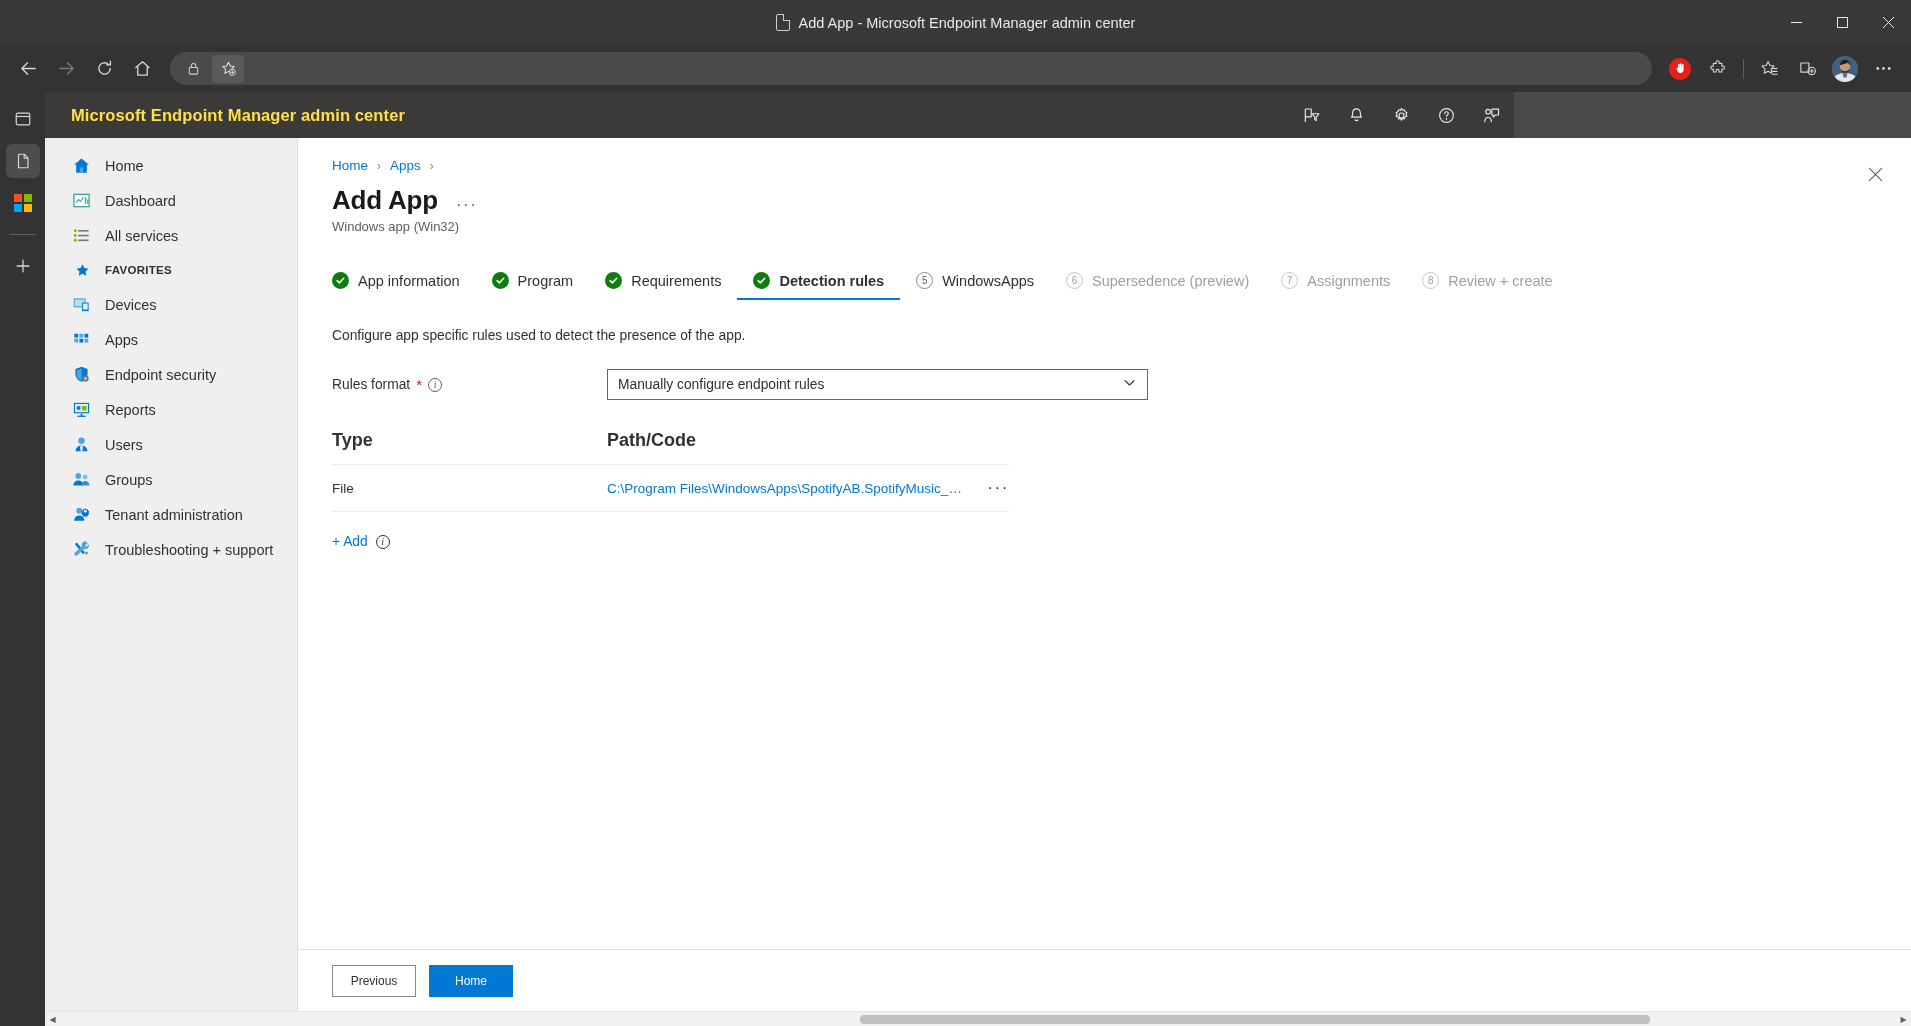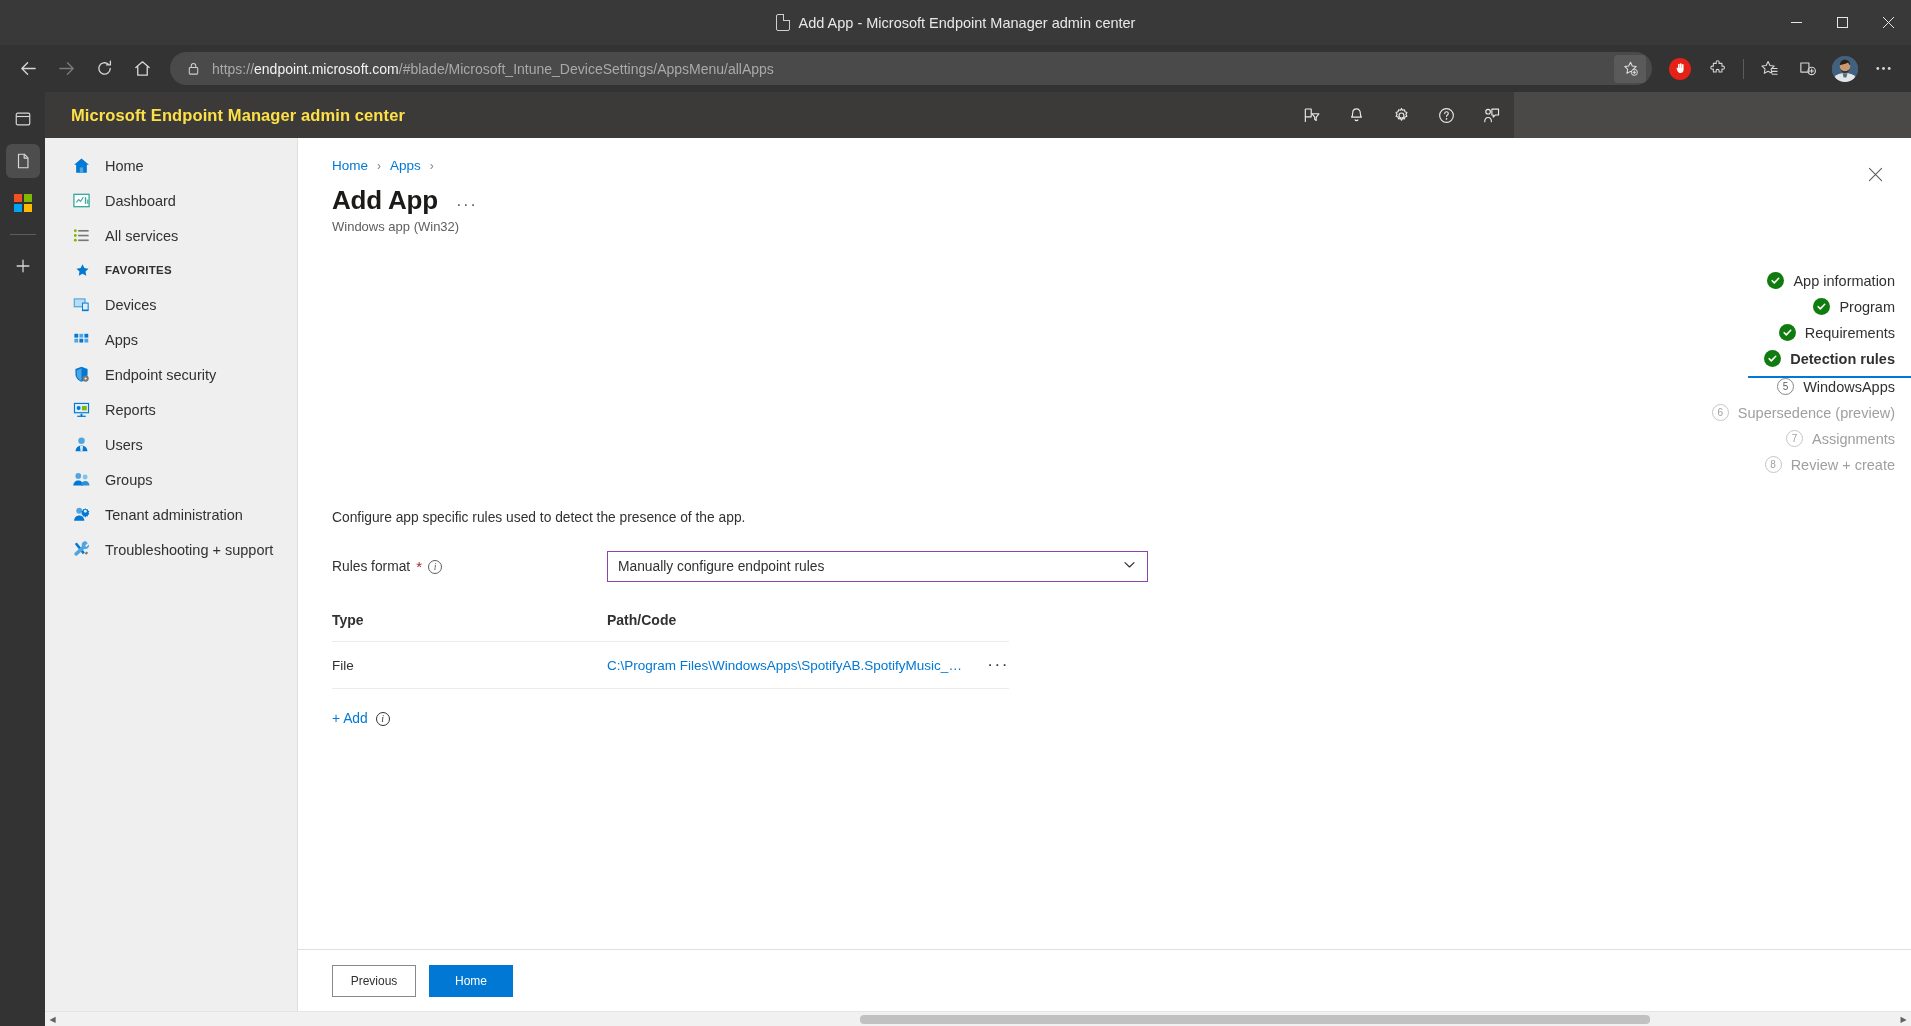--- a/index.html
+++ b/index.html
@@ -67,21 +67,21 @@
   .blade-scroll { flex: 1; padding: 20px 0 0 34px; min-height: 0; }
   .crumbs { display: flex; align-items: center; gap: 9px; font-size: 13.5px; margin-bottom: 12px; }
   .crumb { color: #0078d4; }
   .crumb-sep { color: #888; font-size: 12px; }
   .blade-title-row { display: flex; align-items: center; gap: 18px; }
   .blade-title { font-size: 26px; font-weight: 600; color: #1b1a19; letter-spacing: -.2px; }
   .blade-dots { color: #605e5c; font-size: 17px; letter-spacing: 1.5px; margin-top: 8px; }
   .blade-sub { font-size: 13px; color: #605e5c; margin-top: 3px; }
   .blade-close { position: absolute; right: 28px; top: 27px; color: #605e5c; font-size: 19px; }
 
-  .steps { display: flex; align-items: flex-end; gap: 0; margin-top: 38px; flex-direction: column; }
+  .steps { display: flex; align-items: flex-start; gap: 0; margin-top: 38px; }
   .step { display: flex; align-items: center; gap: 9px; padding: 0 16px 9px 16px; font-size: 14.5px; color: #323130; white-space: nowrap; }
   .step:first-child { padding-left: 0; }
   .step.active { font-weight: 600; border-bottom: 2.5px solid #0078d4; }
   .step.disabled { color: #a19f9d; }
   .chk { width: 17px; height: 17px; border-radius: 50%; background: #107c10; display: flex; align-items: center; justify-content: center; flex: 0 0 17px; }
   .chk svg { display:block; }
   .num { width: 17px; height: 17px; border-radius: 50%; border: 1.2px solid #8a8886; display: flex; align-items: center; justify-content: center; font-size: 10px; color: #605e5c; flex: 0 0 17px; font-weight: 400; }
   .num.dim { border-color: #c8c6c4; color: #a19f9d; }
 
   .desc { font-size: 13.8px; color: #323130; margin-top: 28px; }
@@ -89,21 +89,21 @@
   .field-row { display: flex; align-items: center; margin-top: 26px; }
   .field-label { width: 275px; font-size: 13.8px; color: #323130; display: flex; align-items: center; gap: 6px; flex: 0 0 275px; }
   .req { color: #a4262c; font-size: 15px; line-height: 1; }
   .info-i { width: 14px; height: 14px; border: 1px solid #605e5c; border-radius: 50%; display: inline-flex; align-items: center; justify-content: center; font-size: 10px; color: #605e5c; font-style: italic; font-family: "Liberation Serif", serif; }
   .info-i.blue { border-color: #323130; color: #323130; }
   .select-box { width: 541px; height: 31px; border: 1px solid #8e44ad; display: flex; align-items: center; padding: 0 10px; justify-content: space-between; background: #fff; }
   .select-val { font-size: 13.8px; color: #323130; }
   .sel-chev { color: #323130; }
 
   .tbl { margin-top: 30px; width: 677px; }
-  .tbl-head { display: flex; font-size: 14px; font-weight: 600; color: #323130; padding-bottom: 13px; border-bottom: 1px solid #edebe9; }
+  .tbl-head { display: flex; font-size: 18px; font-weight: 600; color: #323130; padding-bottom: 13px; border-bottom: 1px solid #edebe9; }
   .tbl-row { display: flex; align-items: center; font-size: 13.5px; color: #323130; height: 47px; border-bottom: 1px solid #edebe9; }
   .col-type { width: 275px; flex: 0 0 275px; }
   .col-path { flex: 1; color: #0078d4; white-space: nowrap; overflow: hidden; text-overflow: ellipsis; padding-right: 8px; }
   .row-dots { color: #323130; font-size: 17px; letter-spacing: 1.6px; width: 34px; text-align: right; flex: 0 0 34px; }
 
   .add-row { display: flex; align-items: center; gap: 8px; margin-top: 22px; }
   .add-link { color: #0078d4; font-size: 13.8px; }
 
   .blade-footer { height: 62px; border-top: 1px solid #e1dfdd; display: flex; align-items: center; padding-left: 34px; gap: 13px; flex: 0 0 62px; }
   .btn { height: 32px; min-width: 84px; font-size: 12px; display: flex; align-items: center; justify-content: center; padding: 0 16px; }
@@ -168,21 +168,20 @@
         </svg>
     </div>
 
     <div class="omnibox">
       <span class="lock-ico">
         <svg width="15" height="15" viewBox="0 0 16 16">
             <rect x="3.5" y="7" width="9" height="7" rx="1" fill="none" stroke="currentColor" stroke-width="1.1"></rect>
             <path d="M5.6 7V5a2.4 2.4 0 014.8 0v2" fill="none" stroke="currentColor" stroke-width="1.1"></path>
           </svg>
       </span>
-      <span class="url"><span class="proto">https://</span><b>endpoint.microsoft.com</b><span>/#blade/Microsoft_Intune_DeviceSettings/AppsMenu/allApps</span></span>
       <span class="fav-box">
         <svg width="17" height="17" viewBox="0 0 20 20">
             <path d="M10 2.6l2.1 4.4 4.7.6-3.5 3.3.9 4.8-4.2-2.3-4.2 2.3.9-4.8L3.2 7.6l4.7-.6z" fill="none" stroke="currentColor" stroke-width="1.2" stroke-linejoin="round"></path>
             <circle cx="14.5" cy="14.5" r="3.6" fill="#5a5a5a" stroke="currentColor" stroke-width="1.1"></circle>
             <path d="M14.5 12.8v3.4M12.8 14.5h3.4" stroke="currentColor" stroke-width="1.1" stroke-linecap="round"></path>
           </svg>
       </span>
     </div>
 
     <div class="tb-icon">

